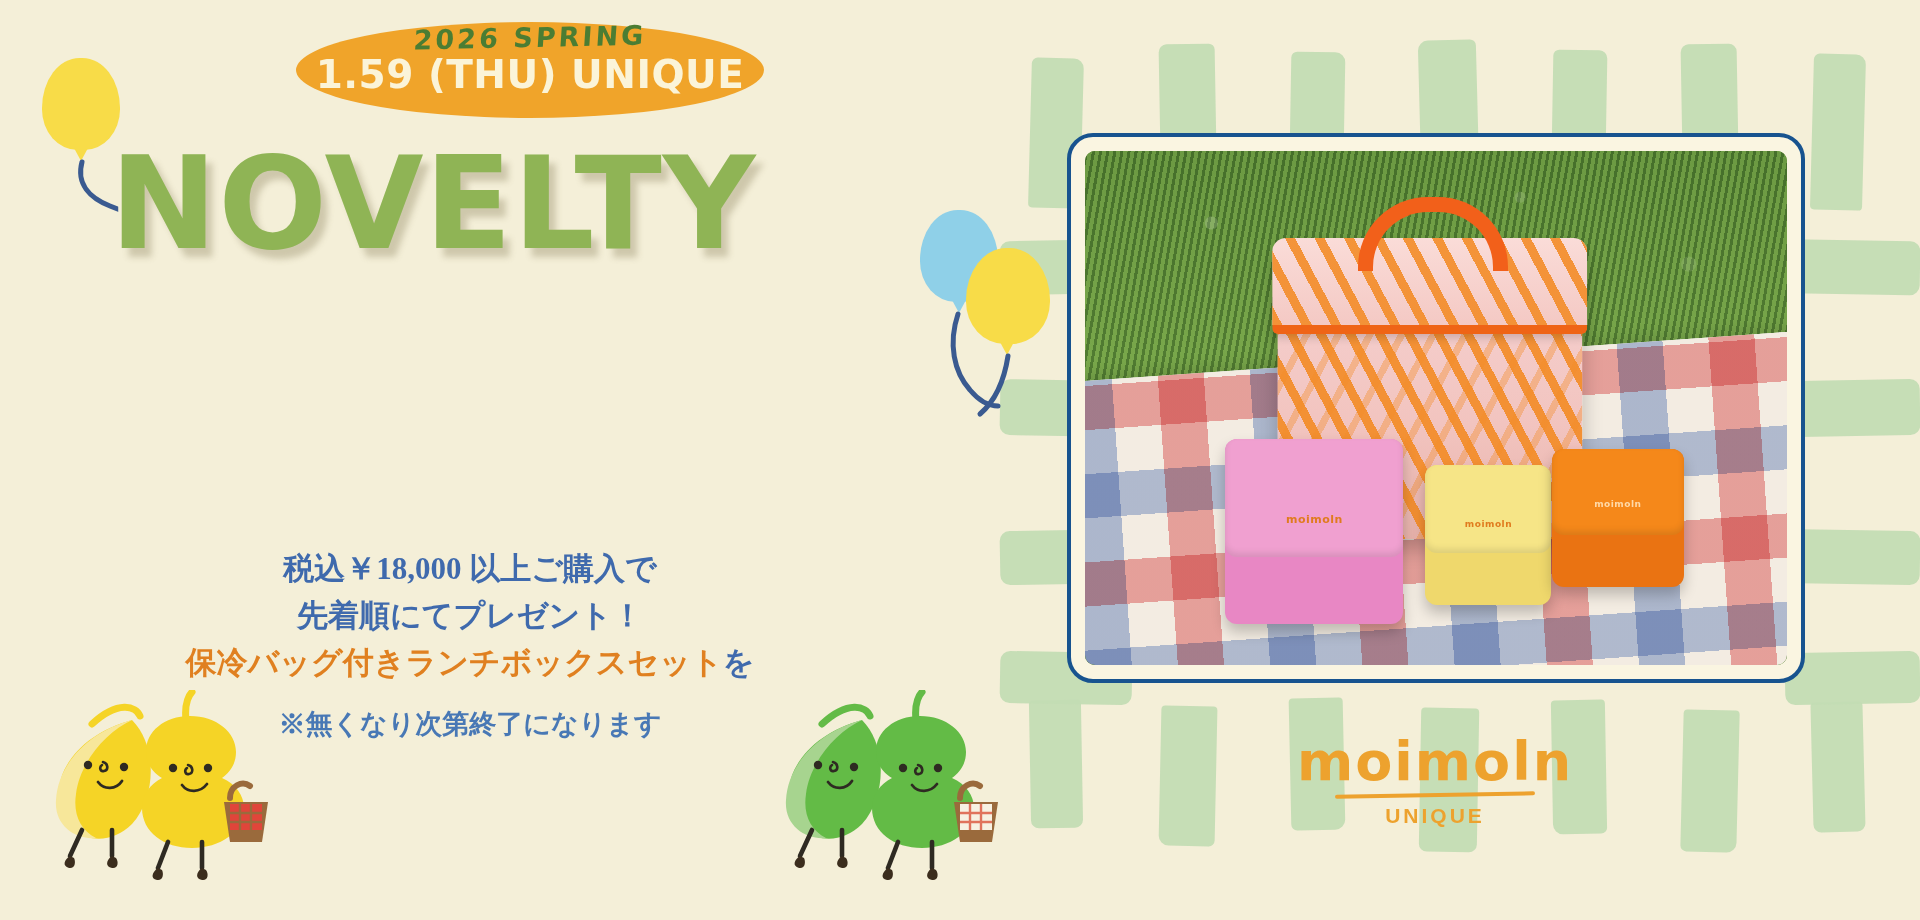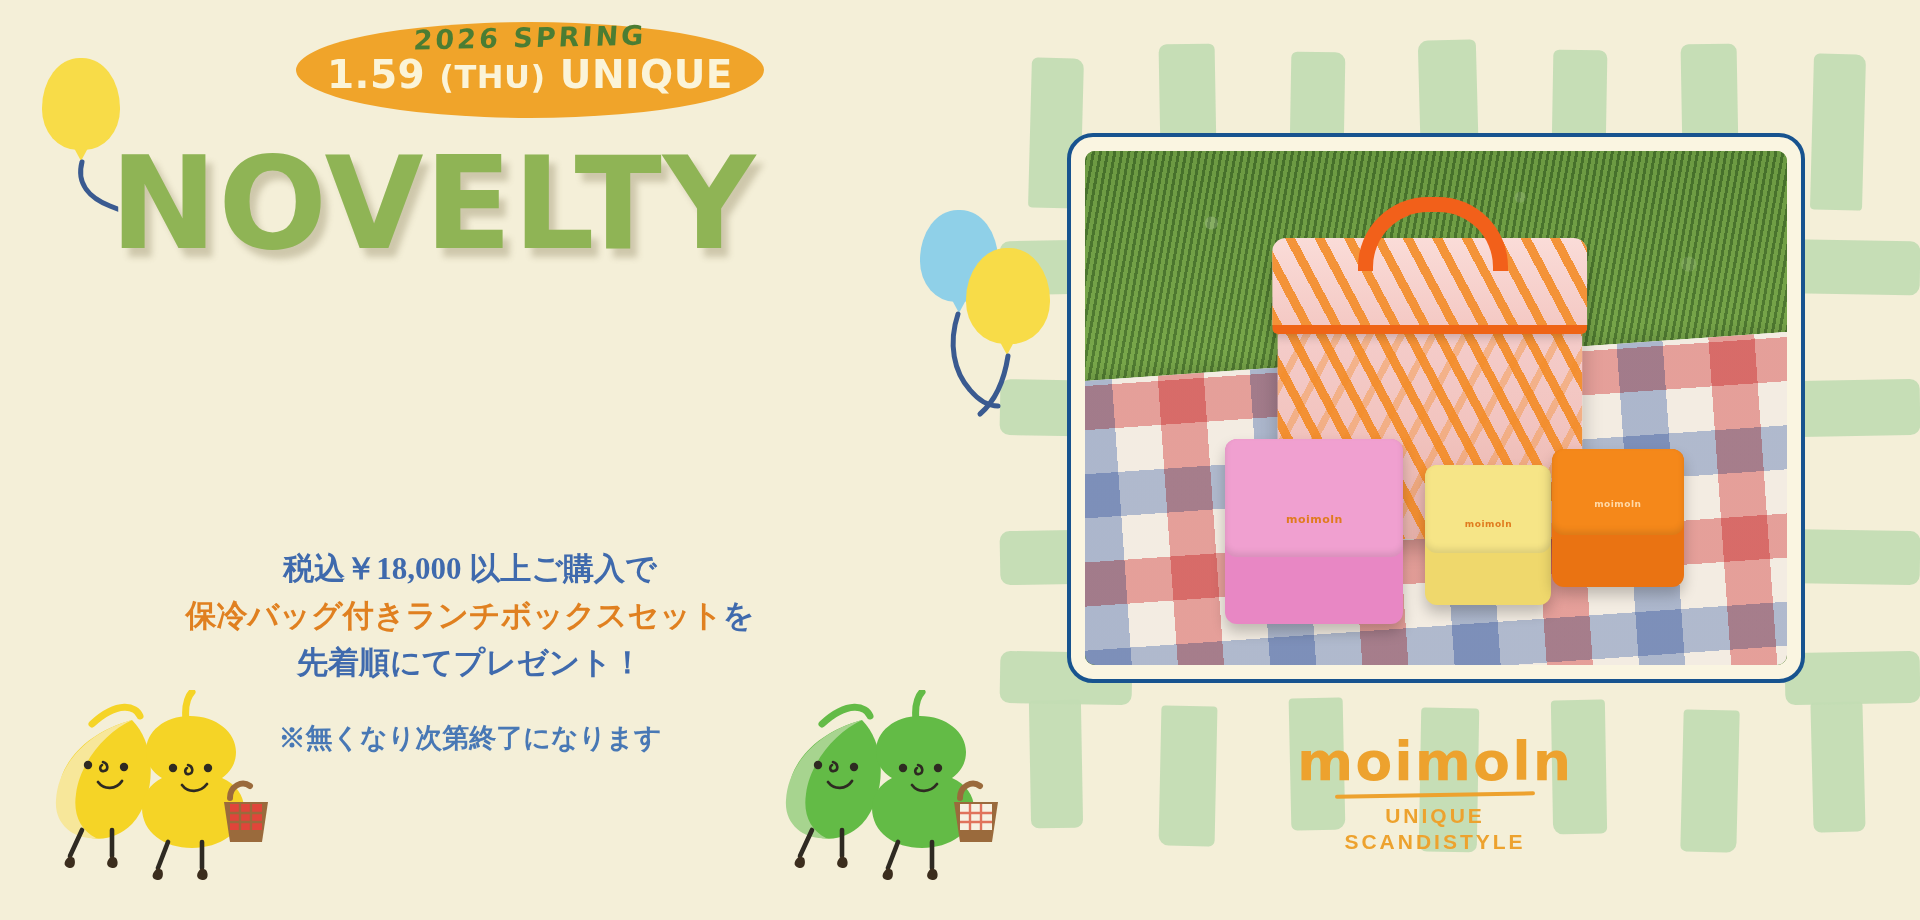--- a/index.html
+++ b/index.html
@@ -57,21 +57,21 @@
     width: 468px;
     text-align: center;
     font-family: "DejaVu Sans", sans-serif;
     font-size: 39px;
     font-weight: 700;
     letter-spacing: .5px;
     color: #fbf4d8;
     z-index: 6;
     white-space: nowrap;
   }
-  .date-start .dow { font-size: 32px; }
+  .date-start .dow { font-size: 39px; }
 
   
   .headline {
     position: absolute;
     left: 110px; top: 144px;
     z-index: 6;
     font-family: "DejaVu Sans", sans-serif;
     font-weight: 700;
     font-size: 128px;
     line-height: .94;
@@ -89,21 +89,21 @@
     left: 110px; top: 545px;
     width: 720px;
     text-align: center;
     z-index: 6;
     font-family: Liberation Serif, serif;
     line-height: 1.52;
   }
   .copy .line { font-size: 31px; font-weight: 700; color: #3f6aad; white-space: nowrap; }
   .copy .line .hl { color: #e08020; }
   .copy .note {
-    margin-top: 32px;
+    margin-top: 18px;
     font-size: 27px;
     font-weight: 700;
     color: #4878b5;
     white-space: nowrap;
   }
 
   
   .balloon { position: absolute; z-index: 4; }
   .balloon .bulb {
     position: absolute; left: 0; top: 0;
@@ -328,24 +328,24 @@
     <span class="dow">(THU)</span>
     <span>UNIQUE</span>
   </div>
 
   <div class="headline">
     <div class="l1">NOVELTY</div>
   </div>
 
   <div class="copy">
     <div class="line">税込￥18,000 以上ご購入で</div>
+    <div class="line">先着順にてプレゼント！</div>
     <div class="line">
       <span class="hl">保冷バッグ付きランチボックスセット</span><span>を</span>
     </div>
-    <div class="line">先着順にてプレゼント！</div>
     <div class="note">※無くなり次第終了になります</div>
   </div>
 
   <svg class="chars" style="left:40px; top:690px;" width="260" height="215" viewBox="0 0 260 215">
     <g>
       <path d="M52,34 C78,10 96,16 100,26" fill="none" stroke="#f5d426" stroke-width="7" stroke-linecap="round"></path>
       <path d="M92,30 C118,56 116,108 92,134 C66,160 28,150 20,116 C12,82 40,44 92,30 Z" fill="#f5d426"></path>
       <path d="M92,30 C66,42 40,72 36,104 C33,124 40,140 56,148 C36,150 14,136 16,110 C18,74 48,42 92,30 Z" fill="#f7e79a"></path>
       <circle cx="48" cy="75" r="4.2" fill="#2e2a22"></circle>
       <circle cx="84" cy="77" r="4.2" fill="#2e2a22"></circle>
@@ -430,16 +430,15 @@
         <div class="lid"></div>
         <div class="brand">moimoln</div>
       </div>
     </div>
   </div>
 
   <div class="logo">
     <div class="word">moimoln</div>
     <div class="rule"></div>
     <div class="tag">UNIQUE</div>
-    <div class="tag">SCANDISTYLE</div>
   </div>
 
 </div>
 
 </body></html>

